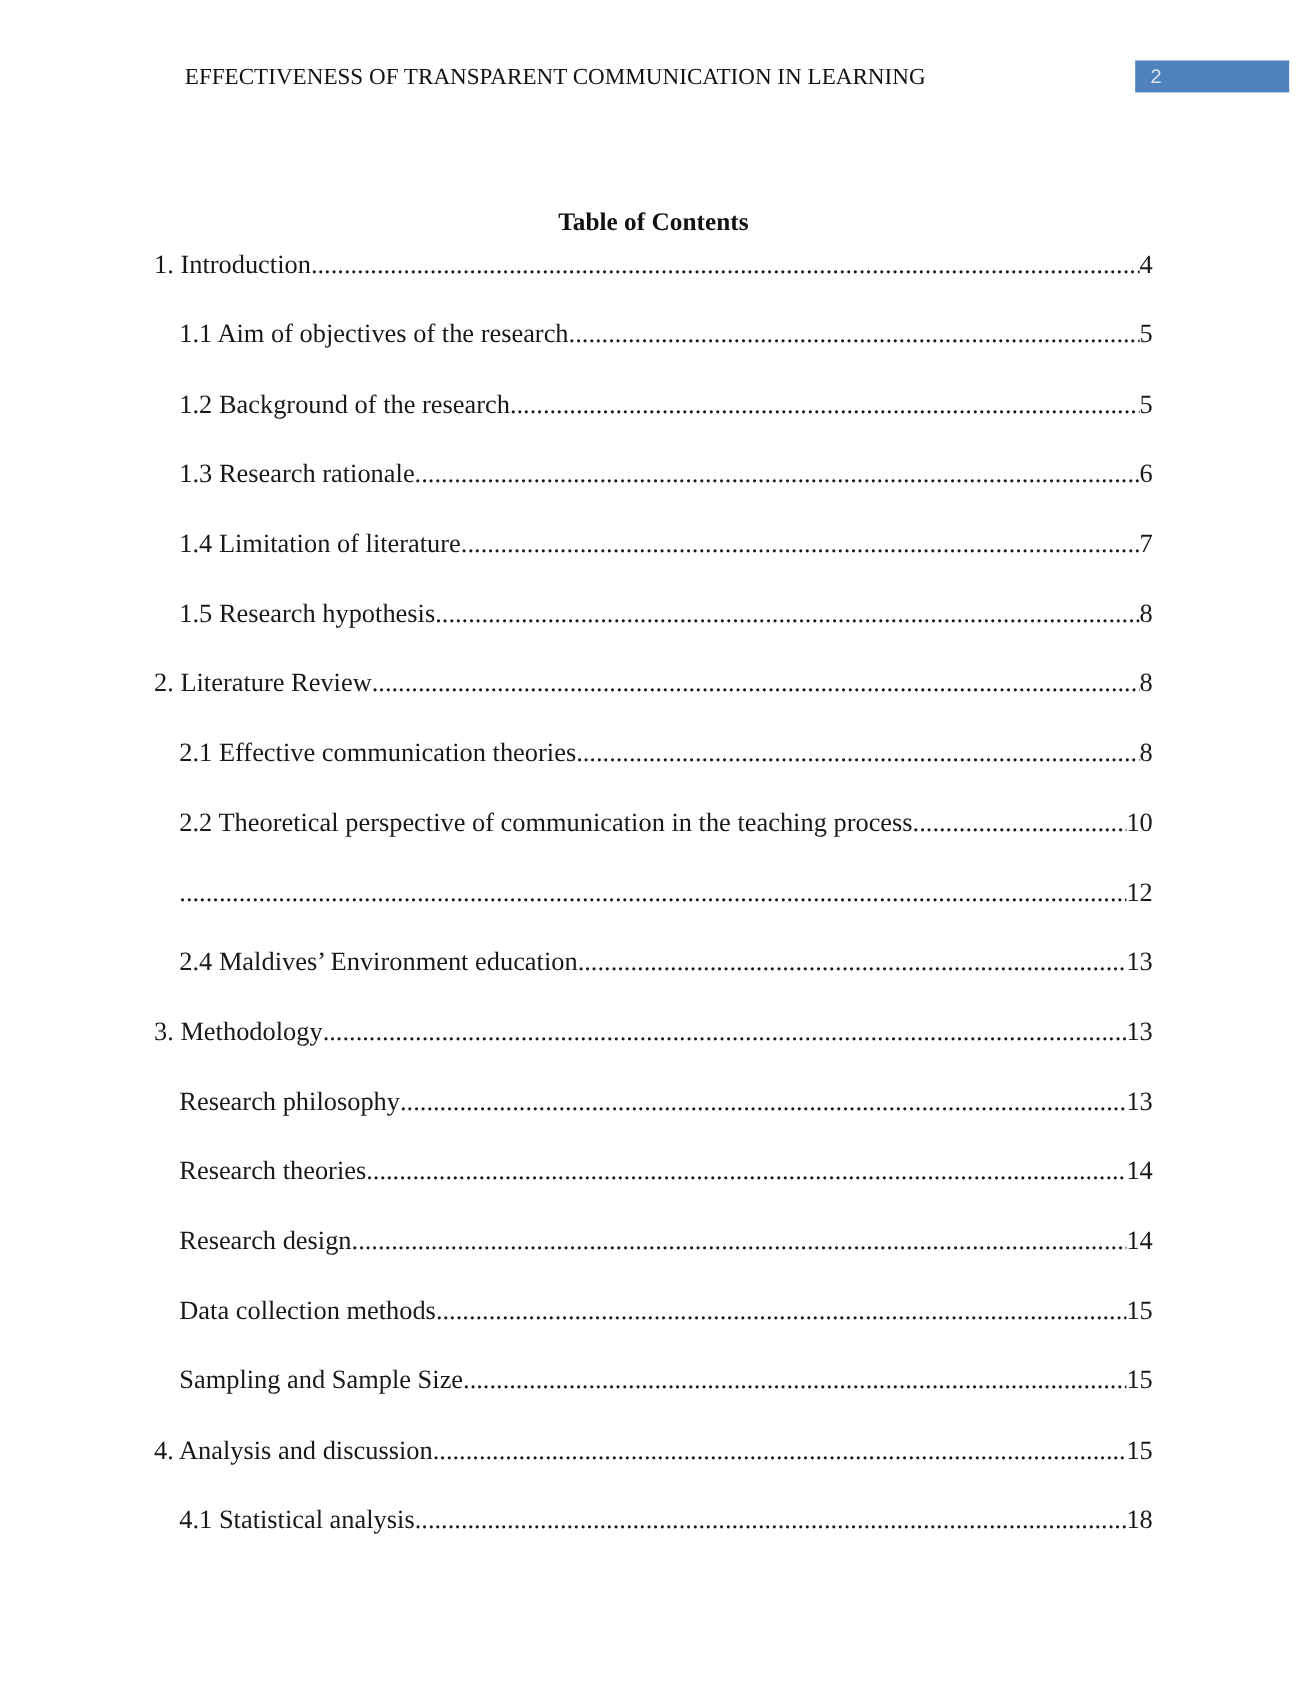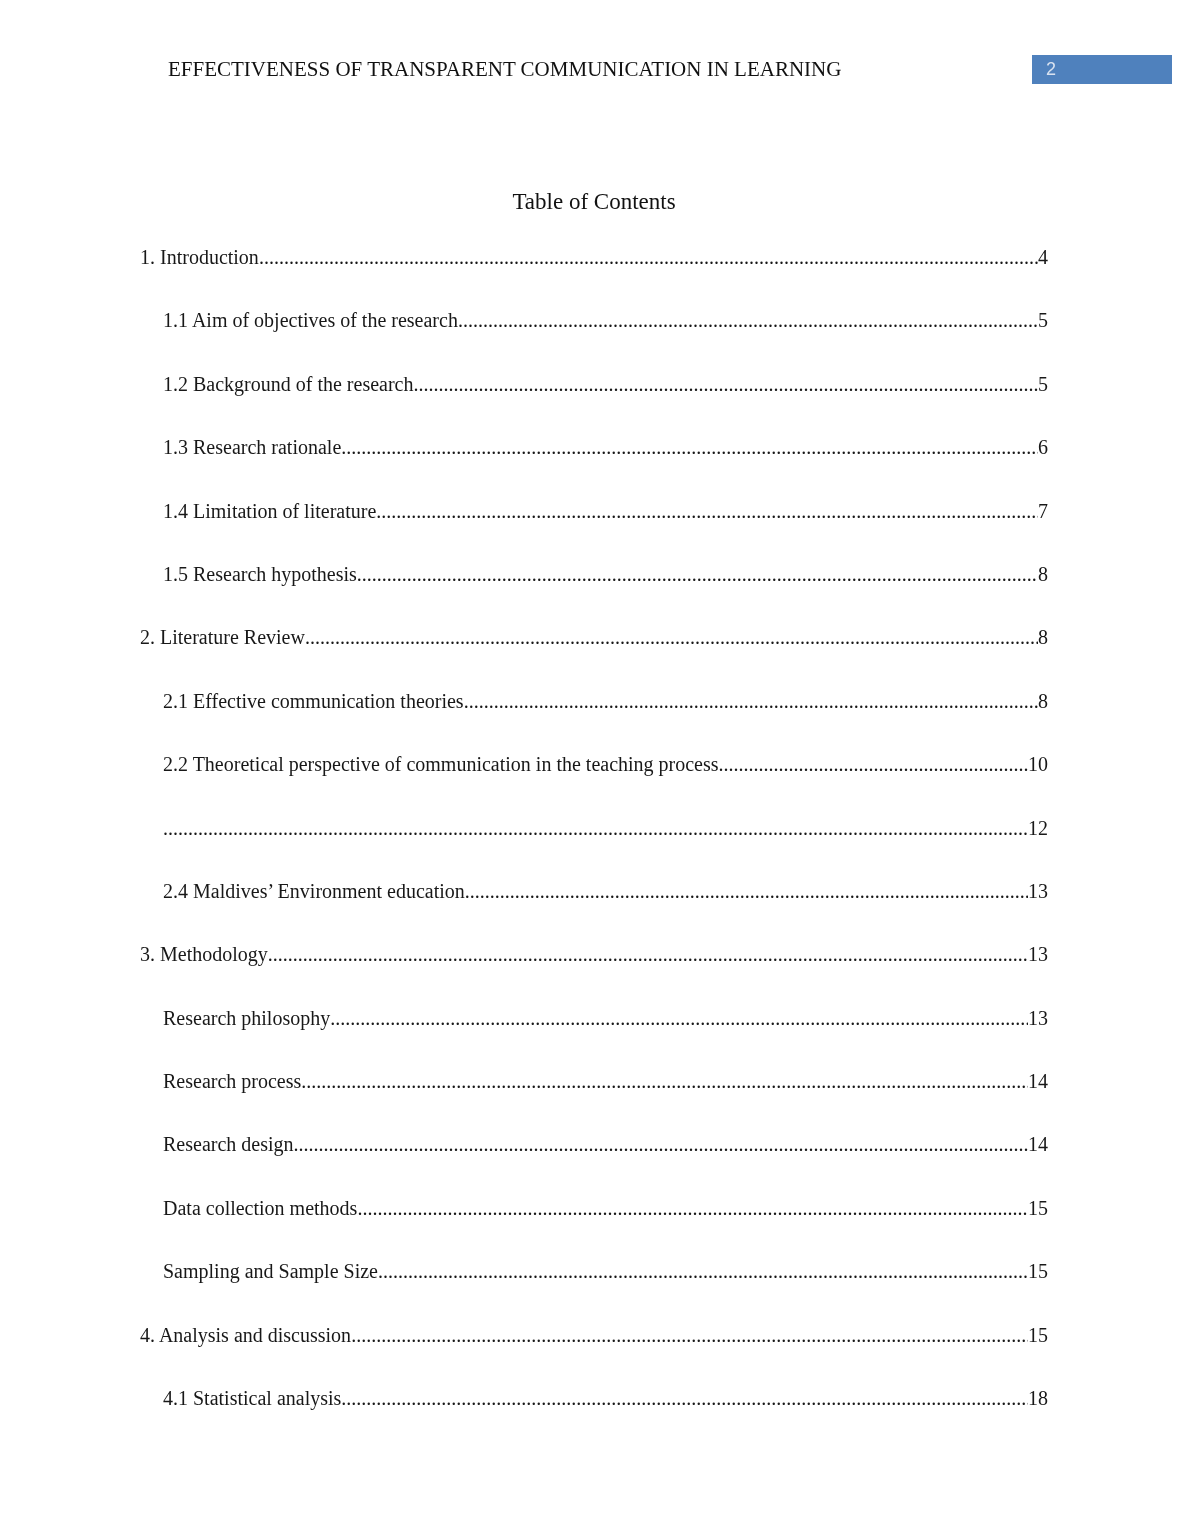--- a/index.html
+++ b/index.html
@@ -53,35 +53,35 @@
     color: #d9e2f0;
   }
   
   .toc {
     position: absolute;
     top: 188px;
     left: 140px;
     width: 908px;
   }
   .toc-title {
-    margin: 0 0 28px 0;
+    margin: 0 0 12px 0;
     text-align: center;
     font-size: 23px;
     line-height: 28px;
-    font-weight: normal;
+    font-weight: bold;
     color: #111111;
   }
   .toc-entries {
     width: 100%;
   }
   .toc-entry {
     display: flex;
     align-items: flex-start;
     height: 63.4px;
-    font-size: 20px;
+    font-size: 24px;
   }
   .toc-entry.indent {
     padding-left: 23px;
     font-family: Liberation Serif, serif;
   }
   .toc-entry .label {
     white-space: nowrap;
     line-height: 26px;
     flex: 0 0 auto;
   }
@@ -171,21 +171,21 @@
           <span class="label">3. Methodology</span>
           <span class="dots">................................................................................................................................................................................................................................................................................................................................................................................................................</span>
           <span class="pagenum">13</span>
         </div>
         <div class="toc-entry indent">
           <span class="label">Research philosophy</span>
           <span class="dots">................................................................................................................................................................................................................................................................................................................................................................................................................</span>
           <span class="pagenum">13</span>
         </div>
         <div class="toc-entry indent">
-          <span class="label">Research process</span>
+          <span class="label">Research theories</span>
           <span class="dots">................................................................................................................................................................................................................................................................................................................................................................................................................</span>
           <span class="pagenum">14</span>
         </div>
         <div class="toc-entry indent">
           <span class="label">Research design</span>
           <span class="dots">................................................................................................................................................................................................................................................................................................................................................................................................................</span>
           <span class="pagenum">14</span>
         </div>
         <div class="toc-entry indent">
           <span class="label">Data collection methods</span>

